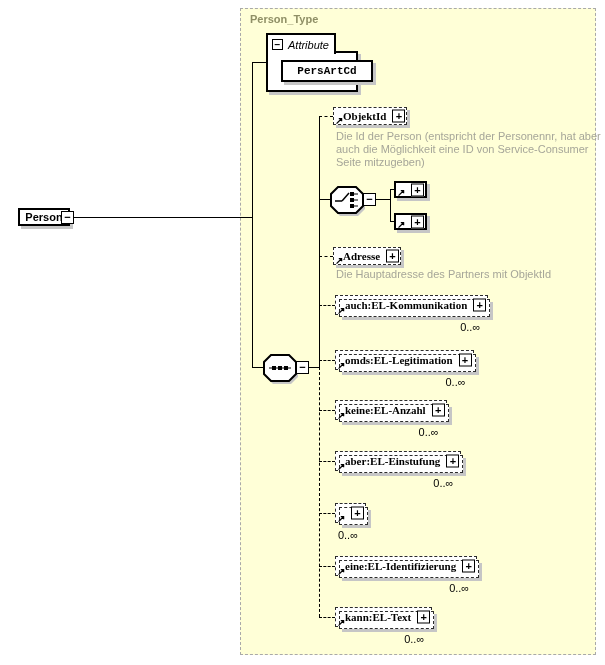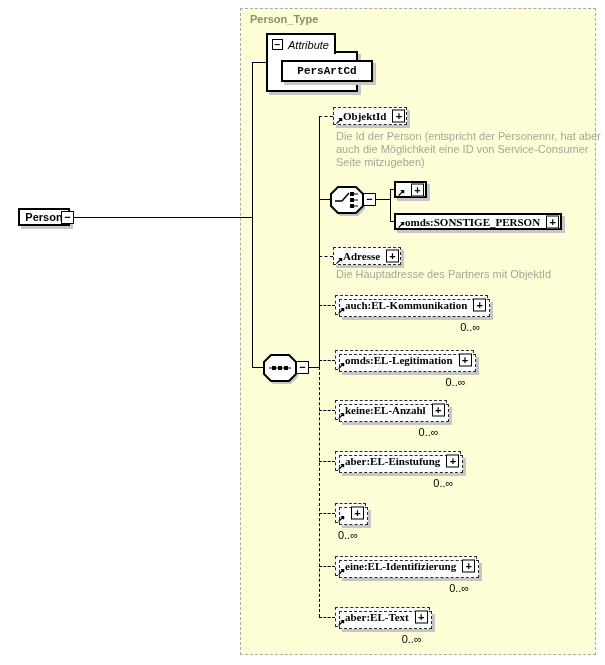--- a/index.html
+++ b/index.html
@@ -130,21 +130,20 @@
   <div class="node" style="left:394px;top:181px;">
     <div class="box solid shadowed">
       <span class="ref">↗</span>
       <span class="plus">+</span>
     </div>
   </div>
 
   <div class="node" style="left:394px;top:213px;">
     <div class="box solid shadowed">
       <span class="ref">↗</span>
-      <span class="lbl">omds:SONSTIGE_PERSON</span>
       <span class="plus">+</span>
     </div>
   </div>
 
   <div class="node" style="left:333px;top:247px;">
     <div class="box shadowed">
       <span class="ref">↗</span>
       <span class="lbl">Adresse</span>
       <span class="plus">+</span>
     </div>
@@ -200,19 +199,19 @@
       <span class="ref">↗</span>
       <span class="lbl">eine:EL-Identifizierung</span>
       <span class="plus">+</span>
     </div>
     <div class="occurs">0..∞</div>
   </div>
 
   <div class="node multi" style="left:335px;top:607px;">
     <div class="box">
       <span class="ref">↗</span>
-      <span class="lbl">aber:EL-Text</span>
+      <span class="lbl">kann:EL-Text</span>
       <span class="plus">+</span>
     </div>
     <div class="occurs">0..∞</div>
   </div>
 
 </div>
 
 </body></html>

